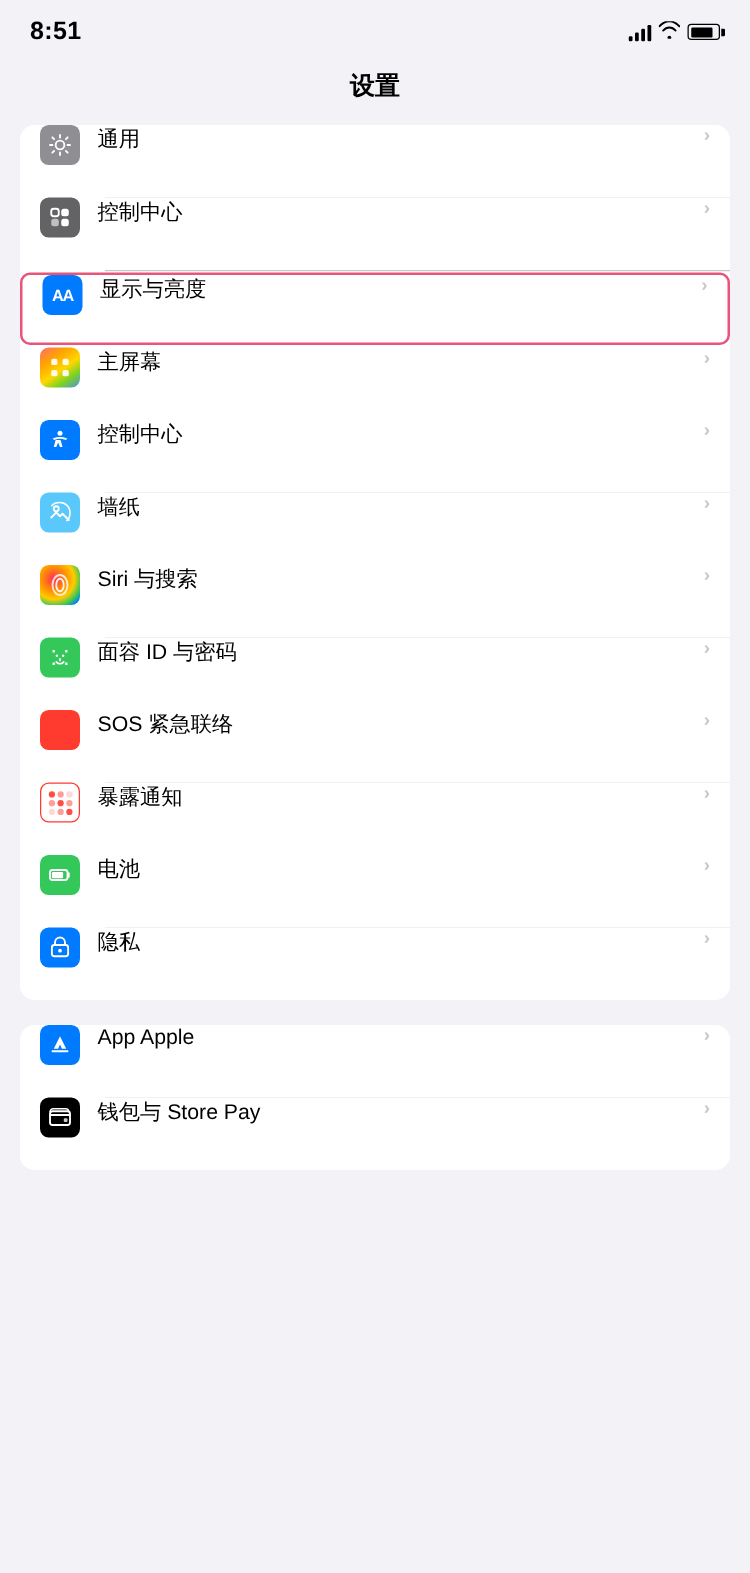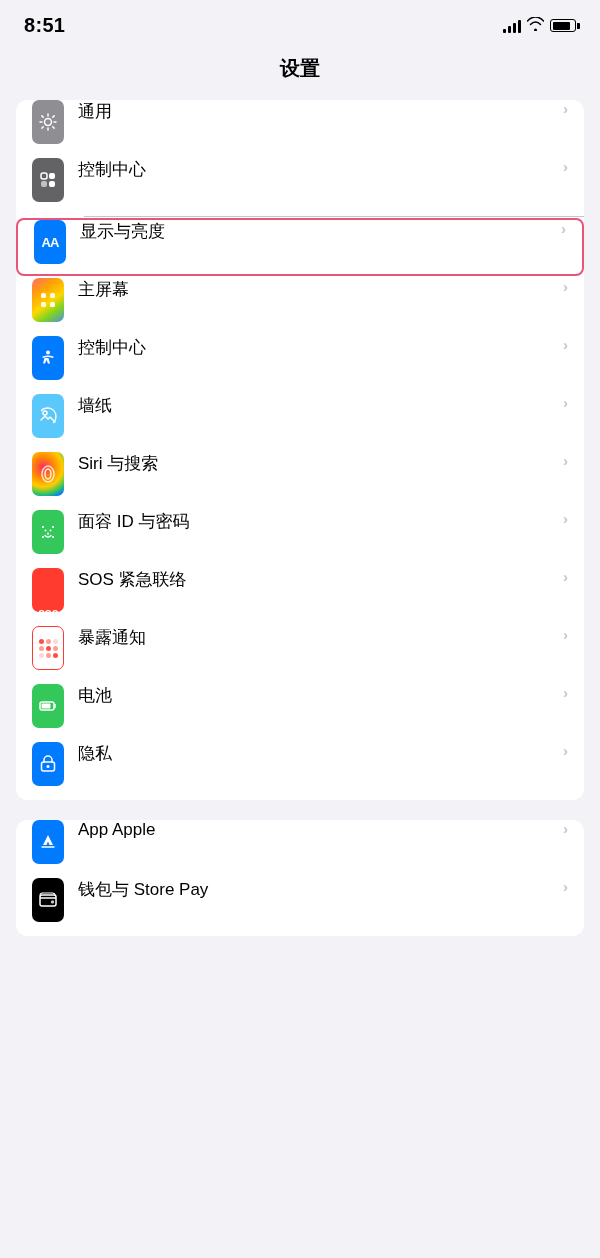--- a/index.html
+++ b/index.html
@@ -112,21 +112,21 @@
       border-radius: 8px;
       margin: 2px 0;
       z-index: 1;
     }
     .settings-item.highlighted::after {
       display: none;
     }
 
     .item-icon {
       width: 32px;
-      height: 44px;
+      height: 32px;
       border-radius: 7px;
       margin-right: 14px;
       flex-shrink: 0;
       display: flex;
       align-items: center;
       justify-content: center;
       font-size: 18px;
       color: #fff;
       font-weight: 700;
     }

